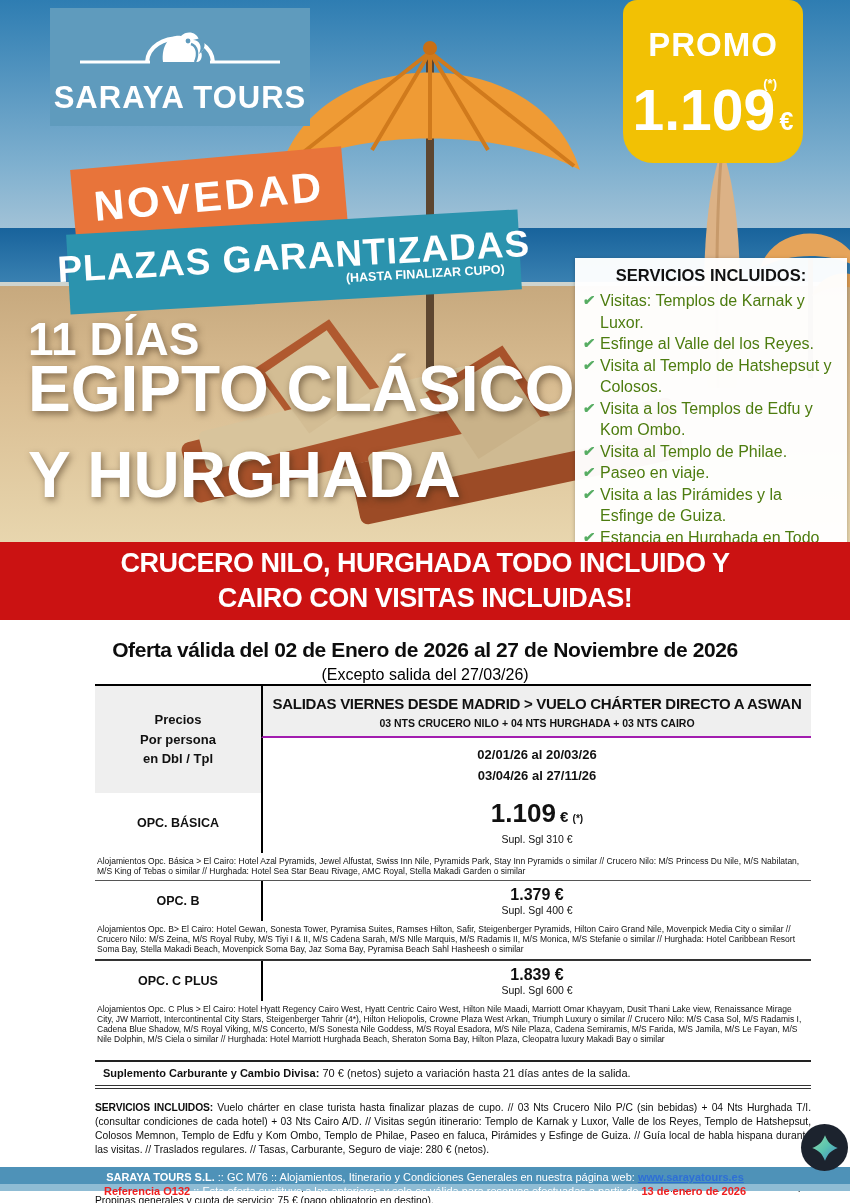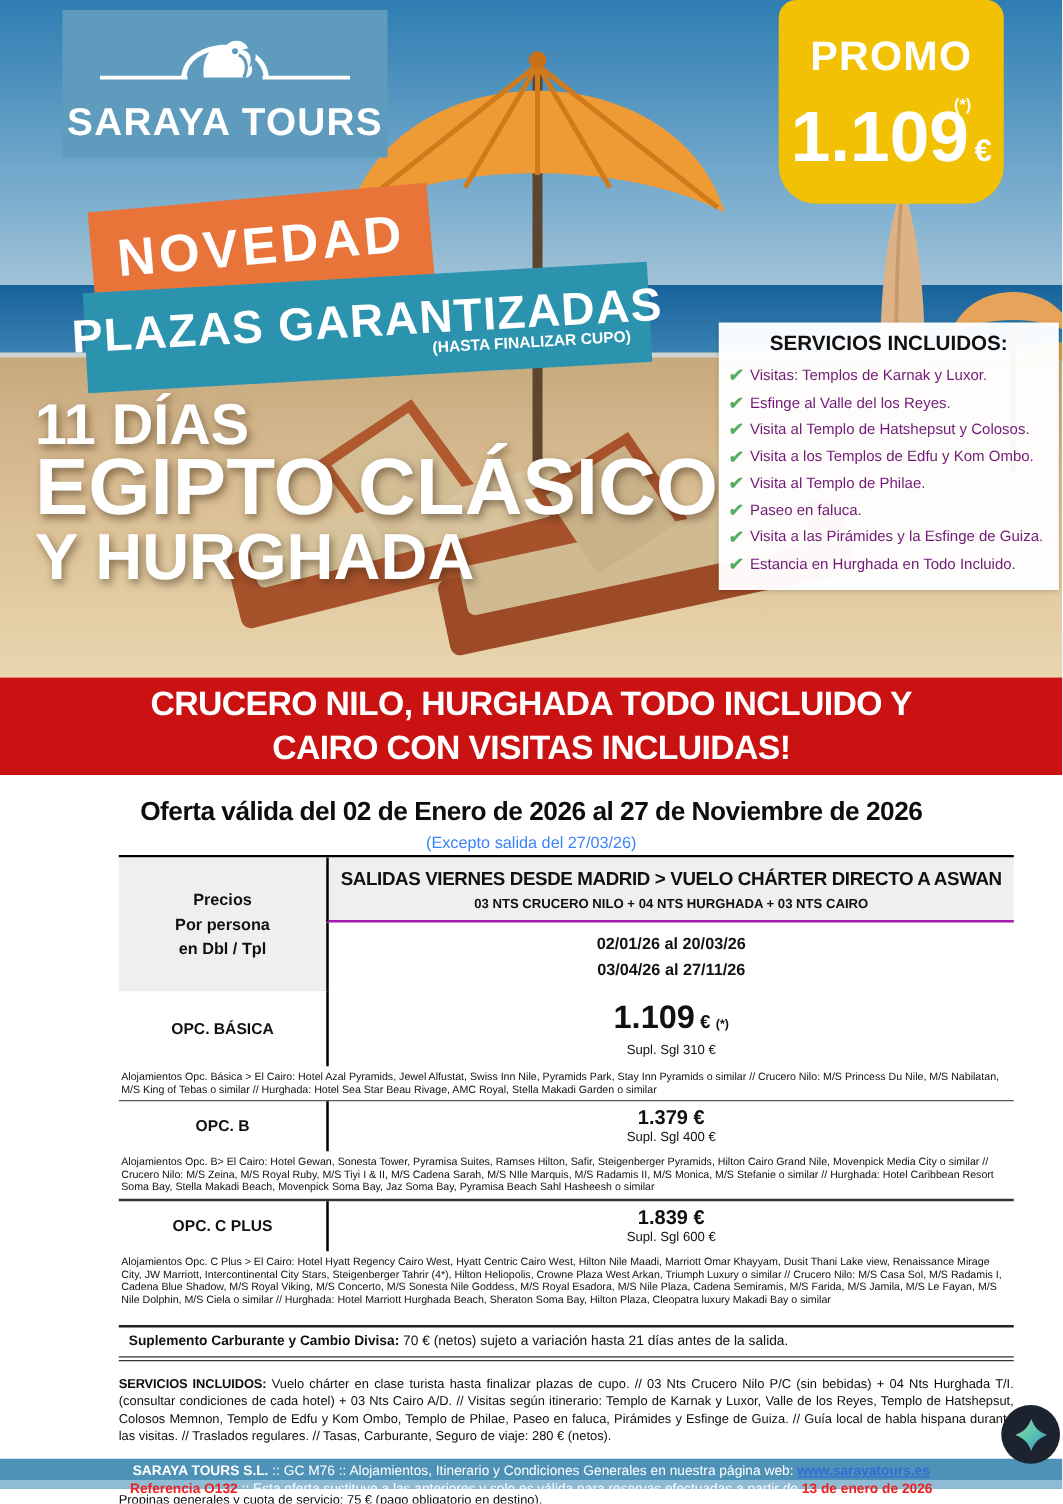--- a/index.html
+++ b/index.html
@@ -28,38 +28,38 @@
   .novedad-badge span { color:#fff; font-size:42px; font-weight:800; letter-spacing:3px; }
   .plazas-badge { position:absolute; top:222px; left:68px; width:452px; height:80px; background:#2B93AE;
     transform:rotate(-3.2deg); display:flex; flex-direction:column; align-items:center; justify-content:center; z-index:3; }
   .plazas-main { color:#fff; font-size:37px; font-weight:800; letter-spacing:1px; white-space:nowrap; }
   .plazas-sub { color:#fff; font-size:12.5px; font-weight:700; align-self:flex-end; padding-right:16px; margin-top:-4px; }
 
   .hero-title { position:absolute; left:28px; z-index:2; color:#fff; font-weight:700;
     text-shadow:2px 3px 7px rgba(60,40,20,.55); white-space:nowrap; }
   .t1 { top:296px; font-size:46px;margin-top:16px; }
   .t2 { top:352px; font-size:64px;text-align:right; }
-  .t3 { top:416px; font-size:52px; }
+  .t3 { top:438px; font-size:64px; }
 
   .services-box { position:absolute; top:258px; left:575px; width:272px; z-index:3;
     background:rgba(255,255,255,.97); padding:8px 8px 10px 8px; box-shadow:0 1px 4px rgba(0,0,0,.25); }
   .services-title { text-align:center; font-size:16.5px; font-weight:700; color:#111; margin-bottom:5px; }
   .svc-item { display:flex; align-items:flex-start; line-height:21.5px; }
   .svc-check { color:#57AD63; font-size:14px; font-weight:700; width:17px; flex:0 0 17px; transform:skewX(-8deg); }
-  .svc-text { font-size:12px; color:#701a75; }
+  .svc-text { font-size:16px; color:#4d7c0f; }
 
   
   .red-banner { position:absolute; top:542px; left:0; width:850px; height:78px; background:#CB1212;
     display:flex; flex-direction:column; align-items:center; justify-content:center; z-index:4; }
   .red-banner div { color:#fff; font-size:27px; font-weight:700; line-height:35px; letter-spacing:-.5px; }
 
   
   .offer-heading { position:absolute; top:638px; left:0; width:850px; text-align:center;
     font-size:21px; font-weight:700; color:#0d0d0d; letter-spacing:-.4px; }
-  .offer-sub { position:absolute; top:666px; left:0; width:850px; text-align:center; font-size:13px; color:#3b82f6; }
+  .offer-sub { position:absolute; top:666px; left:0; width:850px; text-align:center; font-size:16px; color:#000000; }
 
   .pricing { position:absolute; top:684px; left:95px; width:716px; border-top:2px solid #000; color:#111; }
   .top-block { display:flex; }
   .top-block .lcell { flex:0 0 166px; background:#efefef; display:flex; align-items:center; justify-content:center; }
   .lhdr { text-align:center; font-size:13px; font-weight:700; line-height:1.5; }
   .top-block .rwrap { flex:1; display:flex; flex-direction:column; }
   .rhdr { background:#efefef; border-left:2px solid #000; border-bottom:2px solid #a21caf; text-align:center; padding:9px 4px 7px; }
   .rhdr-title { font-size:15px; font-weight:700; letter-spacing:-.3px; }
   .rhdr-sub { font-size:10.5px; font-weight:700; margin-top:5px; }
   .rdates { border-left:2px solid #000; text-align:center; padding:7px 0 6px; font-size:13px; font-weight:700; line-height:1.6; }
@@ -213,21 +213,21 @@
       <div class="svc-item">
         <span class="svc-check">✔</span>
         <span class="svc-text">Visita a los Templos de Edfu y Kom Ombo.</span>
         </div>
       <div class="svc-item">
         <span class="svc-check">✔</span>
         <span class="svc-text">Visita al Templo de Philae.</span>
         </div>
       <div class="svc-item">
         <span class="svc-check">✔</span>
-        <span class="svc-text">Paseo en faluca.</span>
+        <span class="svc-text">Paseo en viaje.</span>
         </div>
       <div class="svc-item">
         <span class="svc-check">✔</span>
         <span class="svc-text">Visita a las Pirámides y la Esfinge de Guiza.</span>
         </div>
       <div class="svc-item">
         <span class="svc-check">✔</span>
         <span class="svc-text">Estancia en Hurghada en Todo Incluido.</span>
         </div>
     </div>

